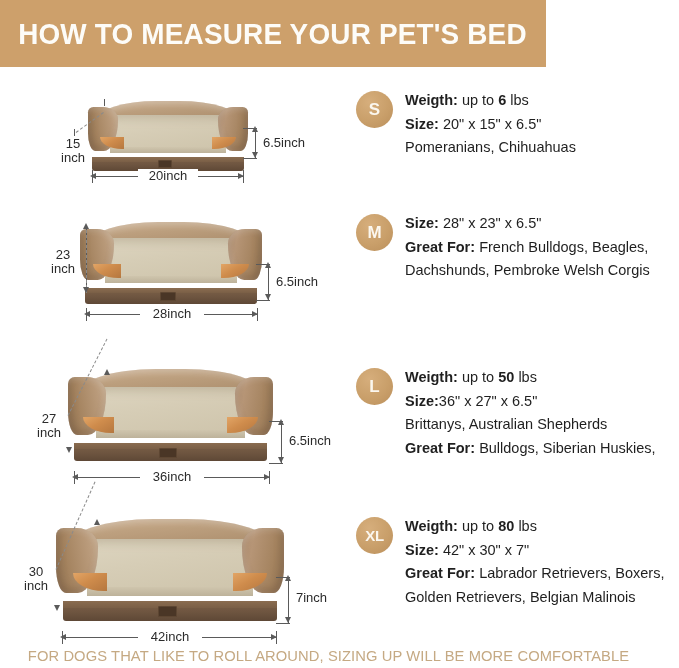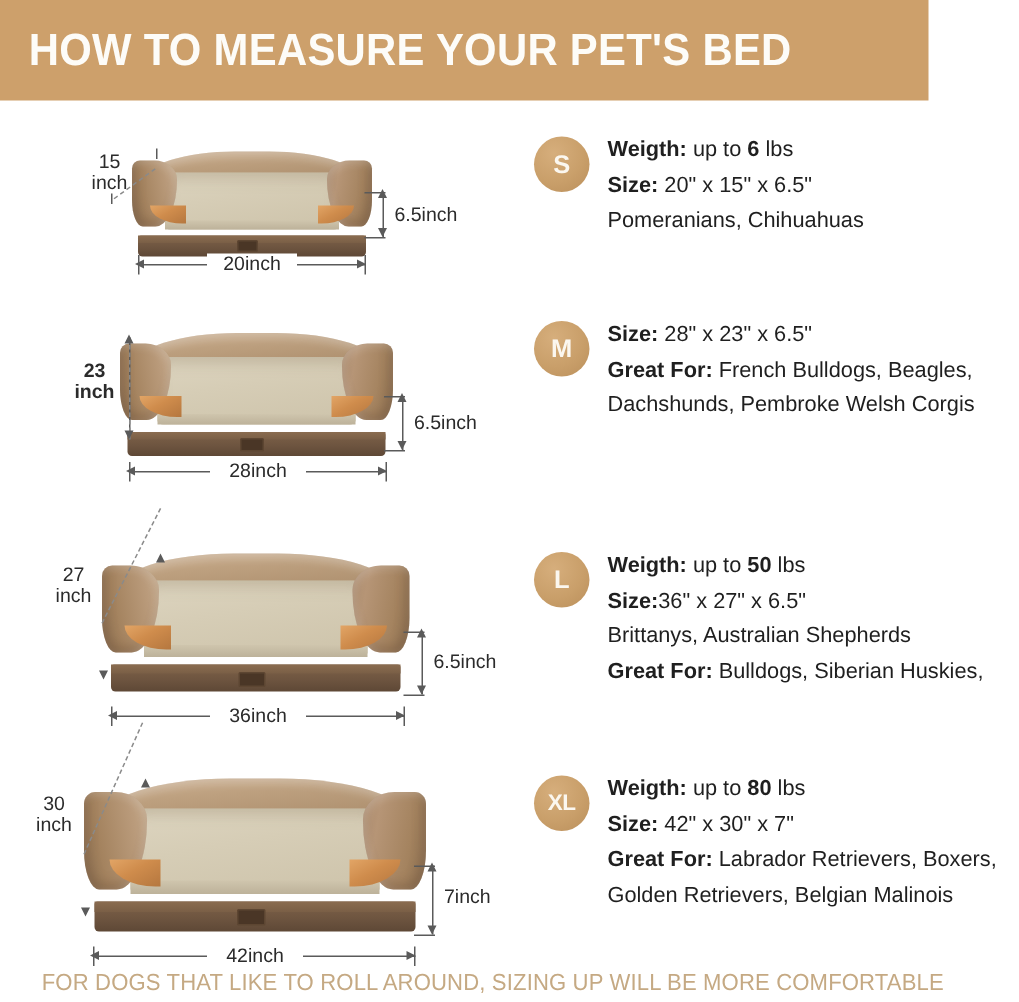--- a/index.html
+++ b/index.html
@@ -9,23 +9,23 @@
     width: 679px; height: 668px;
     background: #ffffff;
     font-family: "Liberation Sans", sans-serif;
     overflow: hidden;
     position: relative;
   }
 
   
   .header {
     position: absolute; left:0; top:0;
-    width: 619px; height: 67px;
+    width: 546px; height: 67px;
     background: #cda06b;
-    display: flex; align-items: center; justify-content: flex-start;
+    display: flex; align-items: center; justify-content: flex-end; padding-left: 32px;
   }
   .header-title {
     color: #fdfcf8;
     font-size: 30px;
     font-weight: bold;
     letter-spacing: 0.2px;
     transform: scaleX(0.93);
     white-space: nowrap;
     font-family: "Liberation Sans Narrow", "Liberation Sans", sans-serif;
   }
@@ -115,21 +115,21 @@
 
   
   .dim-label {
     position:absolute;
     color:#2b2b2b;
     font-size:13px;
     line-height:14px;
     text-align:center;
     white-space:nowrap;
   }
-  .dim-label.two-line { line-height:13.5px; }
+  .dim-label.two-line { line-height:13.5px;margin-top:36px; }
   .dim-line {
     position:absolute;
     background:#5a5a5a;
   }
   .dim-line.h { height:1px; }
   .dim-line.v { width:1px; }
   .dim-line.dash-v {
     width:0; height:0; border-left:1px dashed #8a8a8a;
   }
   .dim-line.diag {
@@ -239,21 +239,21 @@
       <div class="bolster-right" style="left:148px;top:7px;width:34px;height:51px;"></div>
       <div class="piping left" style="left:13px;top:42px;width:28px;height:14px;"></div>
       <div class="piping right" style="left:141px;top:42px;width:28px;height:14px;"></div>
       <div class="bed-base" style="left:5px;width:172px;height:16px;">
         <div class="bed-base-top"></div>
       </div>
       <div class="bed-tag" style="left:80px;bottom:3px;width:16px;height:9px;"></div>
     </div>
   </div>
 
-  <div class="dim-label two-line" style="left:46px;top:34px;width:34px;font-weight:bold;">
+  <div class="dim-label two-line" style="left:46px;top:6px;width:34px;">
     <div>23</div>
     <div>inch</div>
   </div>
   <div class="dim-line dash-v" style="left:86px;top:19px;height:68px;"></div>
   <div class="arrow up" style="left:83px;top:17px;"></div>
   <div class="arrow down" style="left:83px;top:81px;"></div>
 
   <div class="dim-line v" style="left:268px;top:58px;height:36px;"></div>
   <div class="arrow up" style="left:265px;top:56px;"></div>
   <div class="arrow down" style="left:265px;top:88px;"></div>

